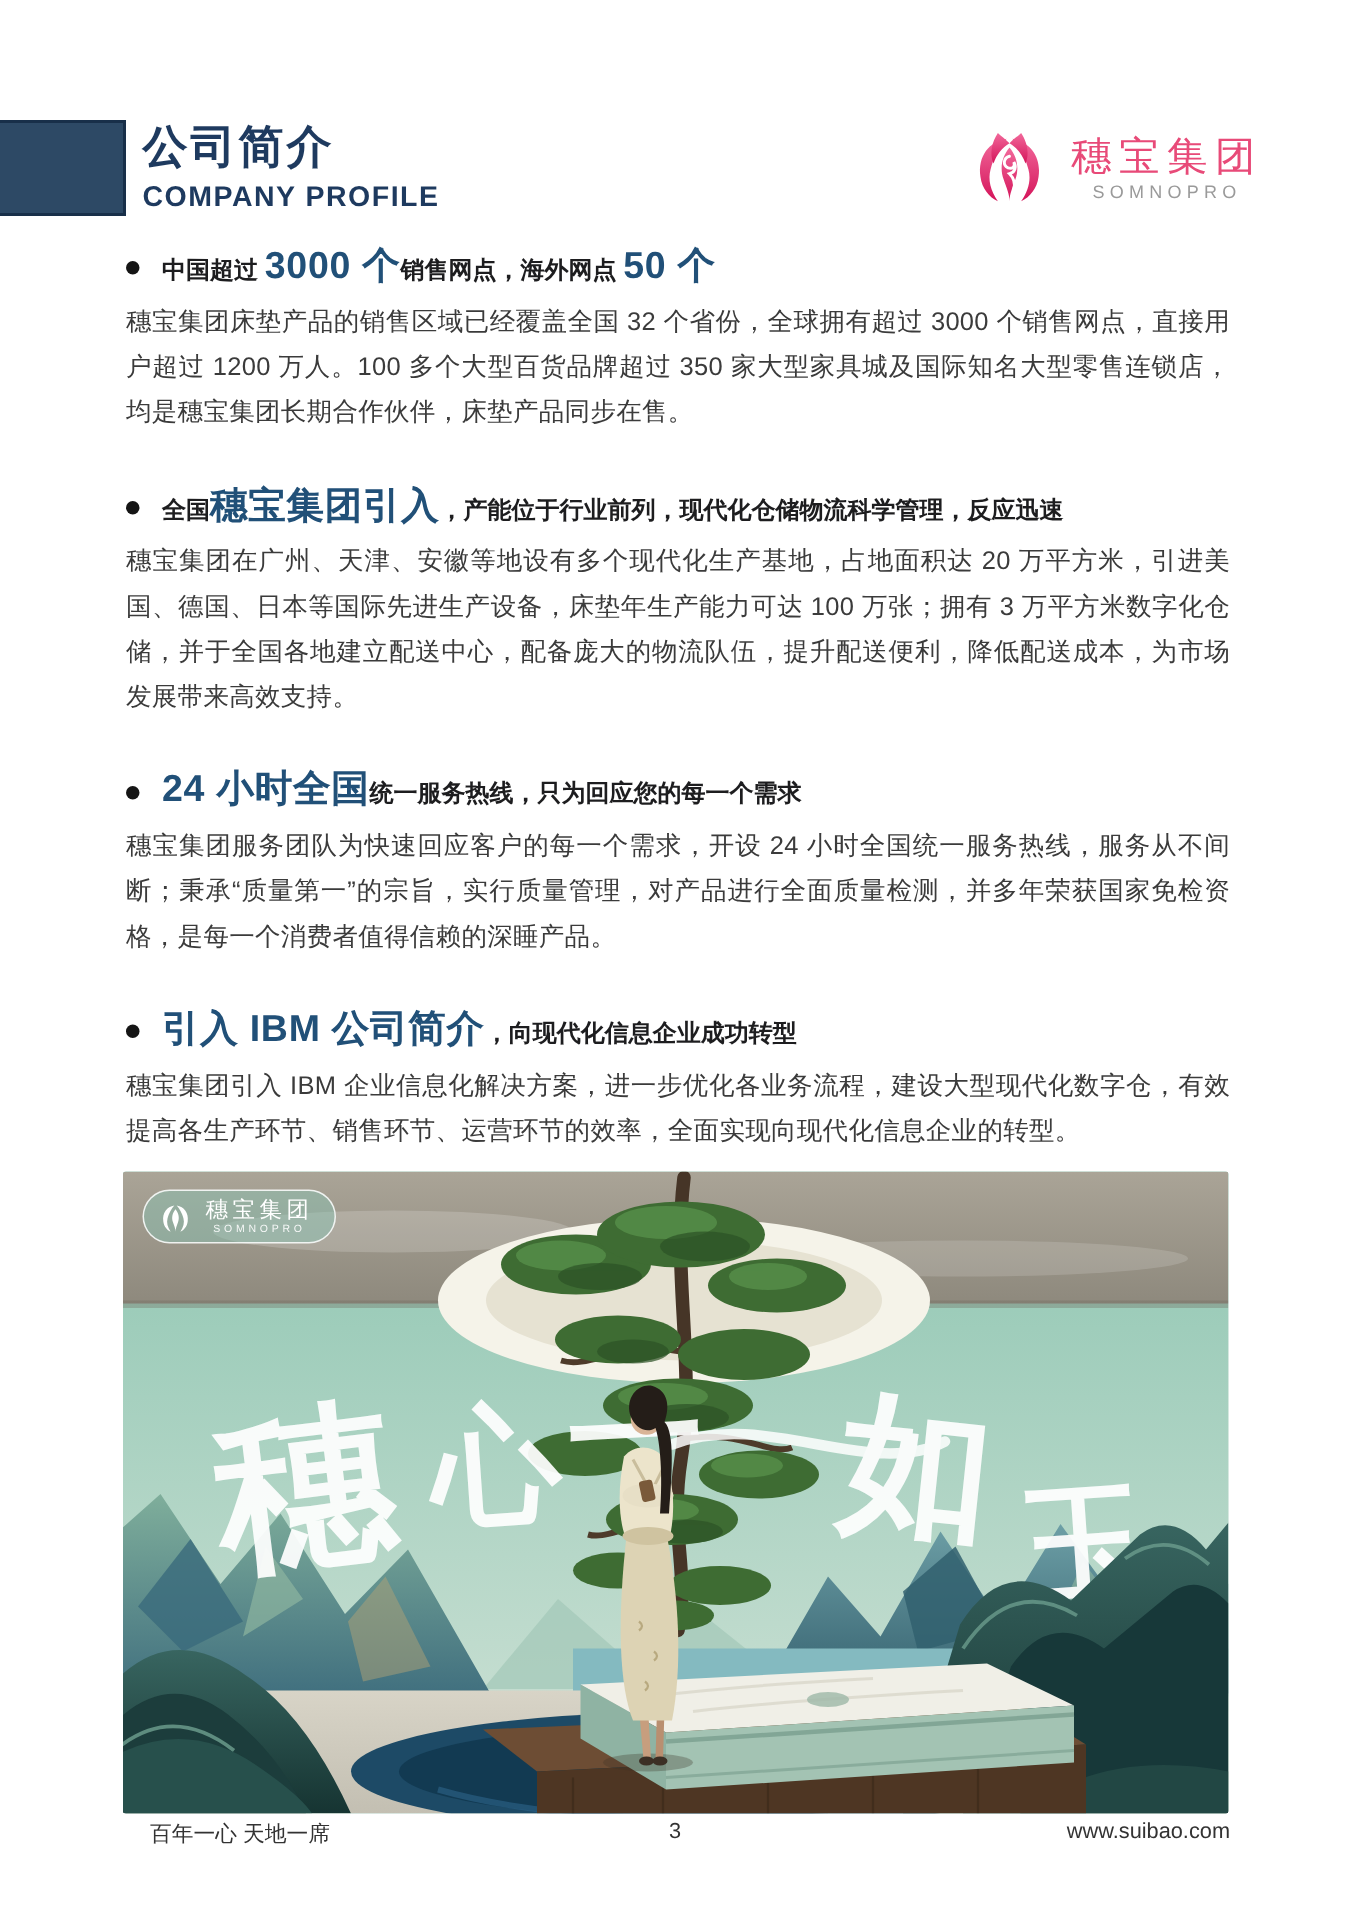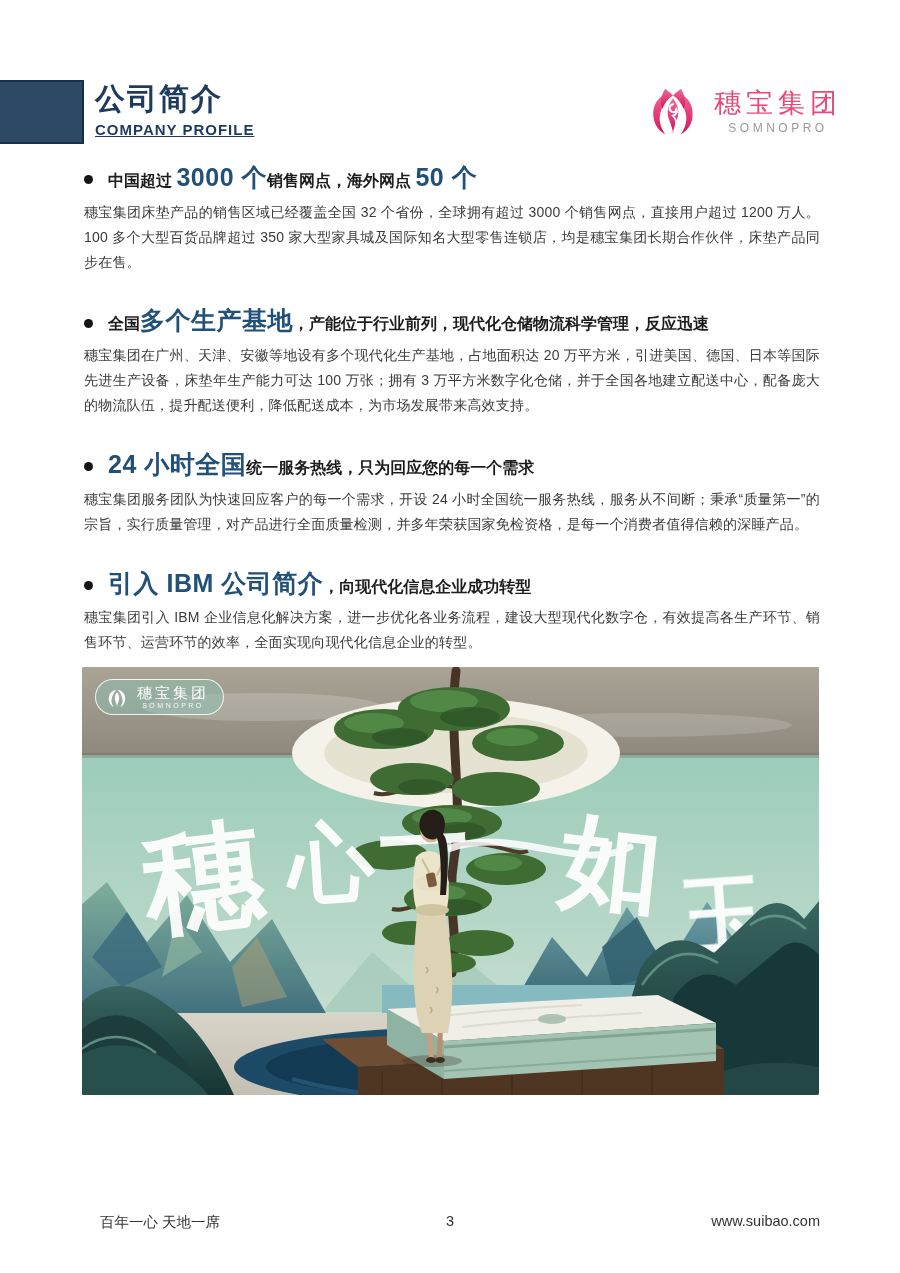--- a/index.html
+++ b/index.html
@@ -3,35 +3,35 @@
 <meta charset="utf-8">
 <style>
   html,body{margin:0;padding:0;background:#fff;}
   #page{position:relative;width:900px;height:1273px;background:#ffffff;overflow:hidden;
         font-family:"Liberation Sans","DejaVu Sans",sans-serif;margin-top:33px;}
   
   .accent-square{position:absolute;left:0;top:47px;width:84px;height:64px;
      background:#2d4965;border:2px solid #182f49;border-left:none;box-sizing:border-box;}
   .title-block{position:absolute;left:95px;top:48px;}
   .title-cn{font-size:30px;font-weight:700;color:#1e3a5f;letter-spacing:2px;line-height:1.2;}
-  .title-en{font-size:15px;font-weight:700;color:#1e3a5f;letter-spacing:1px;margin-top:4px;text-decoration:underline;}
+  .title-en{font-size:19px;font-weight:700;color:#1e3a5f;letter-spacing:1px;margin-top:4px;}
   .brand{position:absolute;right:58px;top:46px;display:flex;align-items:center;gap:10px;}
   .brand-txt{display:flex;flex-direction:column;align-items:center;}
   .brand-cn{font-size:27px;color:#e84a78;letter-spacing:5px;font-weight:500;line-height:1.1;}
   .brand-en{font-size:12px;color:#9a9a9a;letter-spacing:3.5px;margin-top:2px;}
   
   .content{position:absolute;left:84px;right:80px;top:130px;}
   .sec{margin-top:32px;}
   .sec:first-child{margin-top:0;}
   .sec-head{line-height:1.15;}
   .dot{display:inline-block;width:9px;height:9px;border-radius:50%;background:#151515;
        margin-right:15px;vertical-align:middle;transform:translateY(-2px);}
   .hs{font-size:16px;font-weight:700;color:#1d1d1f;}
   .hb{font-size:25px;font-weight:700;color:#215078;letter-spacing:0.5px;}
-  .sec-body{margin:8px 0 0 0;font-size:14px;line-height:1.78;color:#3b3b3b;
+  .sec-body{margin:8px 0 0 0;font-size:17px;line-height:1.78;color:#3b3b3b;
             text-align:justify;letter-spacing:0.2px;}
   
   .hero{position:relative;width:737px;height:428px;margin-top:12px;margin-left:-2px;
         overflow:hidden;border-radius:2px;background:#bcd8cb;}
   .hero svg{display:block;}
   .hero-badge{position:absolute;left:13px;top:12px;display:flex;align-items:center;gap:7px;
      padding:4px 14px 4px 8px;border:1.5px solid rgba(255,255,255,.85);border-radius:18px;
      background:rgba(135,195,180,.45);}
   .hb-txt{display:flex;flex-direction:column;align-items:center;}
   .hb-cn{font-size:15px;color:#ffffff;letter-spacing:3px;line-height:1.1;}
@@ -80,21 +80,21 @@
   </div>
 
   <div class="content">
 
     <div class="sec">
       <div class="sec-head"><span class="dot"></span><span class="hs">中国超过 </span><span class="hb">3000 个</span><span class="hs">销售网点，海外网点 </span><span class="hb">50 个</span></div>
       <p class="sec-body">穗宝集团床垫产品的销售区域已经覆盖全国 32 个省份，全球拥有超过 3000 个销售网点，直接用户超过 1200 万人。100 多个大型百货品牌超过 350 家大型家具城及国际知名大型零售连锁店，均是穗宝集团长期合作伙伴，床垫产品同步在售。</p>
     </div>
 
     <div class="sec">
-      <div class="sec-head"><span class="dot"></span><span class="hs">全国</span><span class="hb">多个生产基地</span><span class="hs">，产能位于行业前列，现代化仓储物流科学管理，反应迅速</span></div>
+      <div class="sec-head"><span class="dot"></span><span class="hs">全国</span><span class="hb">穗宝集团引入</span><span class="hs">，产能位于行业前列，现代化仓储物流科学管理，反应迅速</span></div>
       <p class="sec-body">穗宝集团在广州、天津、安徽等地设有多个现代化生产基地，占地面积达 20 万平方米，引进美国、德国、日本等国际先进生产设备，床垫年生产能力可达 100 万张；拥有 3 万平方米数字化仓储，并于全国各地建立配送中心，配备庞大的物流队伍，提升配送便利，降低配送成本，为市场发展带来高效支持。</p>
     </div>
 
     <div class="sec">
       <div class="sec-head"><span class="dot"></span><span class="hb">24 小时全国</span><span class="hs">统一服务热线，只为回应您的每一个需求</span></div>
       <p class="sec-body">穗宝集团服务团队为快速回应客户的每一个需求，开设 24 小时全国统一服务热线，服务从不间断；秉承“质量第一”的宗旨，实行质量管理，对产品进行全面质量检测，并多年荣获国家免检资格，是每一个消费者值得信赖的深睡产品。</p>
     </div>
 
     <div class="sec">
       <div class="sec-head"><span class="dot"></span><span class="hb">引入 IBM 公司简介</span><span class="hs">，向现代化信息企业成功转型</span></div>

